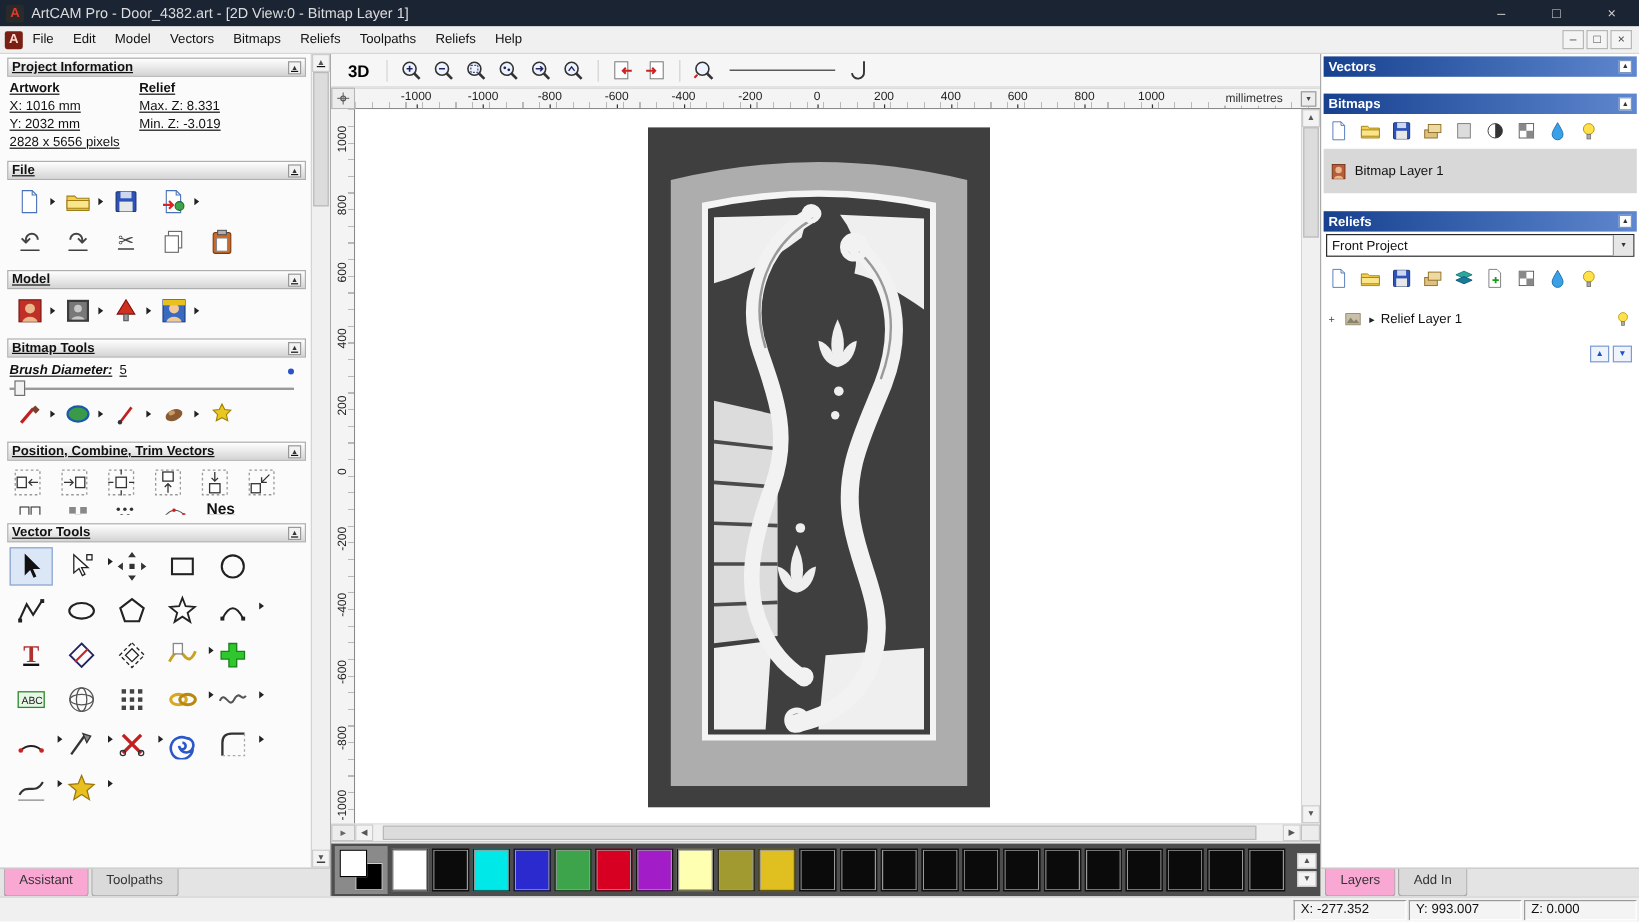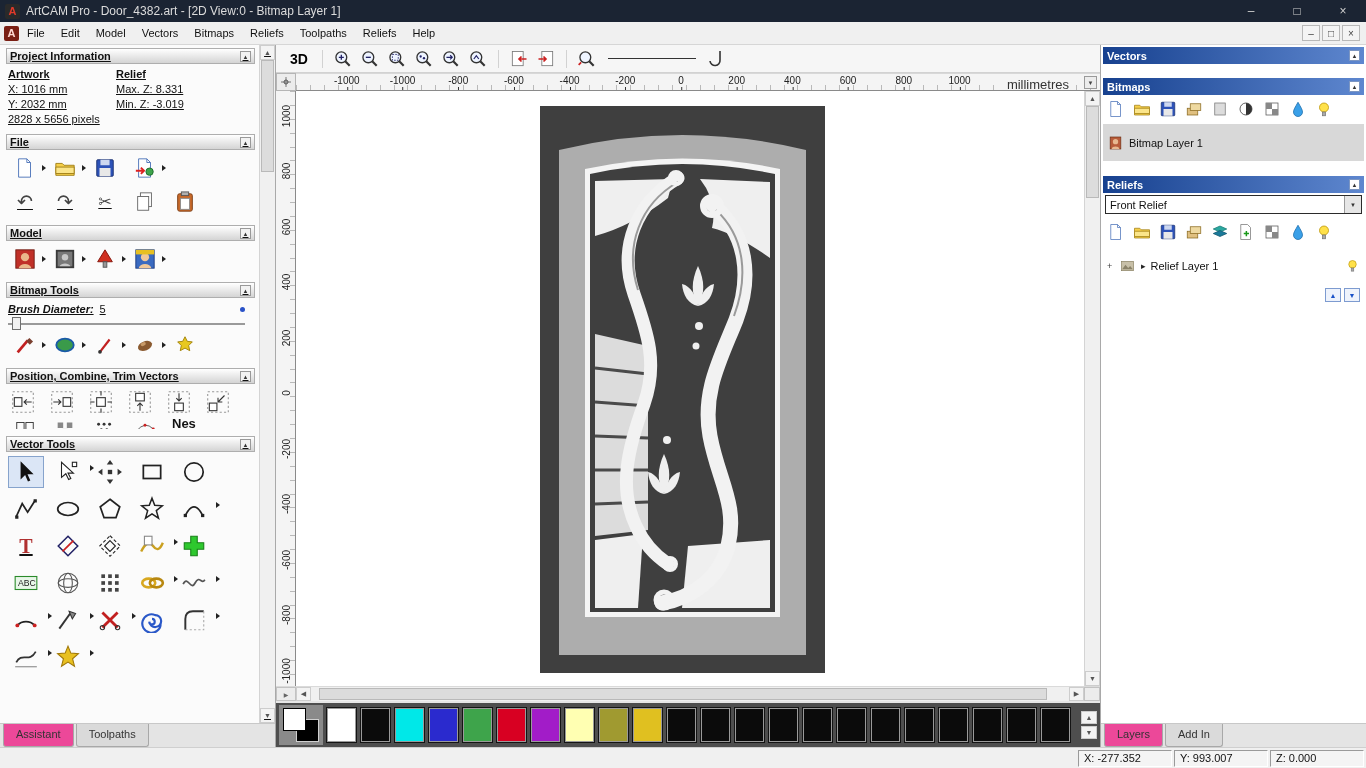--- a/index.html
+++ b/index.html
@@ -60,41 +60,41 @@
 
   
   .vscroll { width:16px; flex:none; background:#f0f0f0; border-left:1px solid #d4d4d4; display:flex; flex-direction:column; }
   .sb-btn { height:15px; flex:none; background:#f3f3f3; border:1px solid #cdcdcd; display:flex; align-items:center; justify-content:center; font-size:7px; color:#555; }
   .sb-track { flex:1; position:relative; }
   .sb-thumb { position:absolute; left:1px; right:1px; background:#dcdcdc; border:1px solid #b9b9b9; }
 
   
   .tabs { height:24px; flex:none; background:#e4e4e4; border-top:1px solid #c8c8c8; display:flex; align-items:stretch; padding:0 3px; gap:2px; }
   .tab { padding:4px 12px 0 12px; background:#dadada; border:1px solid #a8a8a8; border-top:none; border-radius:0 0 3px 3px; color:#333; }
-  .tab.active { background:#ec4899; }
+  .tab.active { background:#f9a8d4; }
 
   
   .center { flex:1; min-width:0; display:flex; flex-direction:column; background:#fff; }
   .vtoolbar { height:28px; flex:none; background:#f6f6f6; border-bottom:1px solid #d2d2d2; display:flex; align-items:center; padding:0 8px; gap:3px; }
   .tb3d { font-weight:bold; font-size:14px; padding:2px 6px; background:none; border:none; font-family:"Liberation Sans",sans-serif; }
   .tb { width:24px; height:24px; display:flex; align-items:center; justify-content:center; }
   .tb svg { width:20px; height:20px; }
   .sep { width:1px; height:18px; background:#d2d2d2; margin:0 5px; }
   .line-preview { width:88px; height:18px; display:flex; align-items:center; margin-left:6px; }
   .line-preview .ln { width:100%; height:1px; background:#333; }
   .jcurve { width:18px; height:20px; margin-left:8px; }
 
   .ruler-row { height:18px; flex:none; display:flex; }
   .ruler-corner { width:20px; flex:none; background:#ececec; border:1px solid #b5b5b5; display:flex; align-items:center; justify-content:center; }
   .h-ruler { flex:1; position:relative; background:#f4f4f4; border-top:1px solid #d8d8d8; border-bottom:1px solid #8a8a8a; overflow:hidden;
     background-image:repeating-linear-gradient(90deg,#b9b9b9 0 1px,transparent 1px 13.93px);
     background-size:100% 5px; background-position:left bottom; background-repeat:no-repeat; }
   .htick { position:absolute; top:1px; transform:translateX(-50%); font-size:10px; color:#222; }
   .htick::after { content:""; position:absolute; left:50%; top:12px; height:6px; width:1px; background:#333; }
-  .unit { position:absolute; right:28px; top:3px; font-size:13px; color:#333; background:#f4f4f4; padding:0 3px; }
+  .unit { position:absolute; right:28px; top:3px; font-size:10px; color:#333; background:#f4f4f4; padding:0 3px; }
   .unit-dd { position:absolute; right:3px; top:2px; width:13px; height:13px; border:1px solid #9a9a9a; background:#ececec; font-size:6px; line-height:12px; text-align:center; color:#444; }
 
   .canvas-row { flex:1; min-height:0; display:flex; }
   .v-ruler { width:20px; flex:none; position:relative; background:#f4f4f4; border-right:1px solid #8a8a8a; overflow:hidden;
     background-image:repeating-linear-gradient(180deg,#b9b9b9 0 1px,transparent 1px 13.88px);
     background-size:5px 100%; background-position:right top; background-repeat:no-repeat; }
   .vtick { position:absolute; left:50%; transform:translate(-50%,-50%) rotate(-90deg); font-size:10px; color:#222; white-space:nowrap; }
   .viewport { flex:1; position:relative; background:#ffffff; overflow:hidden; }
   .door { position:absolute; left:244px; top:15px; }
 
@@ -977,21 +977,21 @@
             </svg>
           <span>Bitmap Layer 1</span>
         </div>
         <div class="rp-gap"></div>
 
         <div class="bluehdr">
           <span>Reliefs</span>
           <span class="mini-btn">▲</span>
         </div>
         <div class="combo">
-          <span class="ctext">Front Relief</span>
+          <span class="ctext">Front Project</span>
           <span class="combo-btn">▼</span>
         </div>
         <div class="rp-icons">
           <span class="ic">
               <svg viewBox="0 0 24 24">
                 <use href="#i-page"></use>
               </svg>
             </span>
           <span class="ic">
               <svg viewBox="0 0 24 24">

